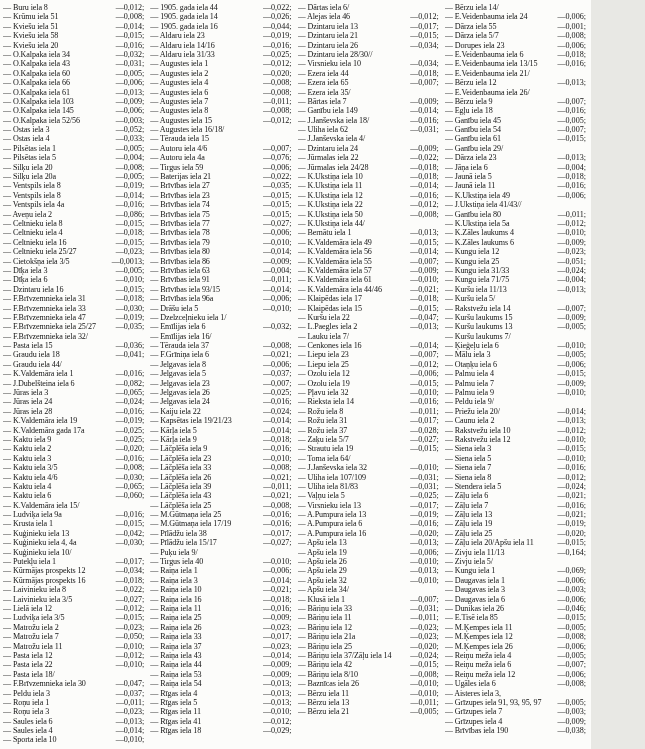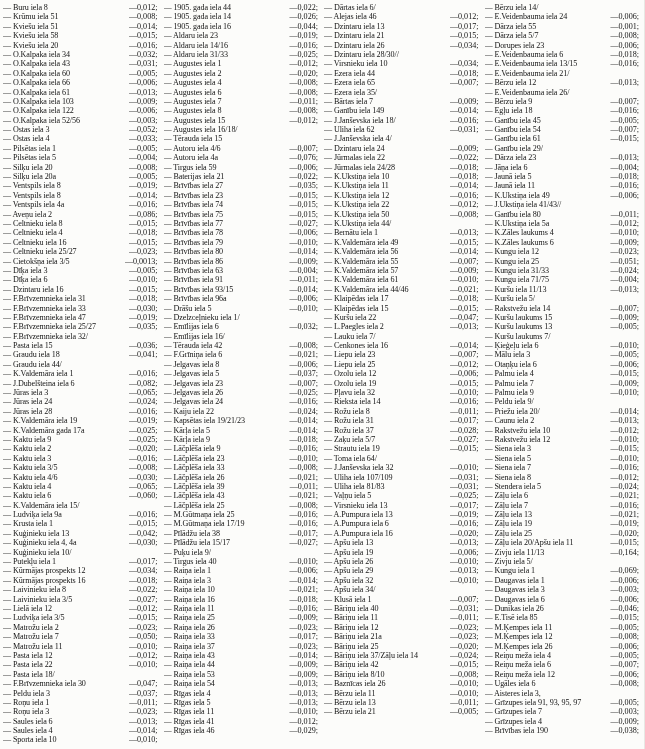--- a/index.html
+++ b/index.html
@@ -1,18 +1,18 @@
 <!DOCTYPE html>
 <html><head>
 <meta charset="utf-8">
 <style>
   html,body{margin:0;padding:0;background:#e8e8e4;}
   .page{
     position:relative;
-    width:644px;height:749px;
+    width:591px;height:749px;
     background:#fcfcfa;
     box-sizing:border-box;
     padding:3px 5px 2px 3px;
     display:grid;
     grid-template-columns:1fr 1fr 1fr 1fr;
     column-gap:6px;
     font-family:"Liberation Serif","DejaVu Serif",serif;
     color:#141414;
     overflow:hidden;
   }
@@ -81,21 +81,21 @@
       </div>
       <div class="row">
         <span class="n">— O.Kalpaka iela 61</span>
         <span class="v">—0,013;</span>
       </div>
       <div class="row">
         <span class="n">— O.Kalpaka iela 103</span>
         <span class="v">—0,009;</span>
       </div>
       <div class="row">
-        <span class="n">— O.Kalpaka iela 122</span>
+        <span class="n">— O.Kalpaka iela 145</span>
         <span class="v">—0,006;</span>
       </div>
       <div class="row">
         <span class="n">— O.Kalpaka iela 52/56</span>
         <span class="v">—0,003;</span>
       </div>
       <div class="row">
         <span class="n">— Ostas iela 3</span>
         <span class="v">—0,052;</span>
       </div>
@@ -499,21 +499,21 @@
       </div>
       <div class="row">
         <span class="n">— Emīlijas iela 6</span>
         <span class="v">—0,032;</span>
       </div>
       <div class="row">
         <span class="n">— Emīlijas iela 16/</span>
         <span class="v"></span>
       </div>
       <div class="row">
-        <span class="n">— Tērauda iela 42</span>
+        <span class="n">— Tērauda iela 37</span>
         <span class="v">—0,008;</span>
       </div>
       <div class="row">
         <span class="n">— F.Grīniņa iela 6</span>
         <span class="v">—0,021;</span>
       </div>
       <div class="row">
         <span class="n">— Jelgavas iela 8</span>
         <span class="v">—0,006;</span>
       </div>
@@ -663,21 +663,21 @@
       </div>
       <div class="row">
         <span class="n">— Rīgas iela 11</span>
         <span class="v">—0,010;</span>
       </div>
       <div class="row">
         <span class="n">— Rīgas iela 41</span>
         <span class="v">—0,012;</span>
       </div>
       <div class="row">
-        <span class="n">— Rīgas iela 46</span>
+        <span class="n">— Rīgas iela 18</span>
         <span class="v">—0,029;</span>
       </div>
     </div>
   <div class="col">
       <div class="row">
         <span class="n">— Dārtas iela 6/</span>
         <span class="v"></span>
       </div>
       <div class="row">
         <span class="n">— Alejas iela 46</span>
@@ -925,21 +925,21 @@
       </div>
       <div class="row">
         <span class="n">— Apšu iela 34/</span>
         <span class="v"></span>
       </div>
       <div class="row">
         <span class="n">— Klusā iela 1</span>
         <span class="v">—0,007;</span>
       </div>
       <div class="row">
-        <span class="n">— Bāriņu iela 40</span>
+        <span class="n">— Bāriņu iela 33</span>
         <span class="v">—0,031;</span>
       </div>
       <div class="row">
         <span class="n">— Bāriņu iela 11</span>
         <span class="v">—0,011;</span>
       </div>
       <div class="row">
         <span class="n">— Bāriņu iela 12</span>
         <span class="v">—0,023;</span>
       </div>

